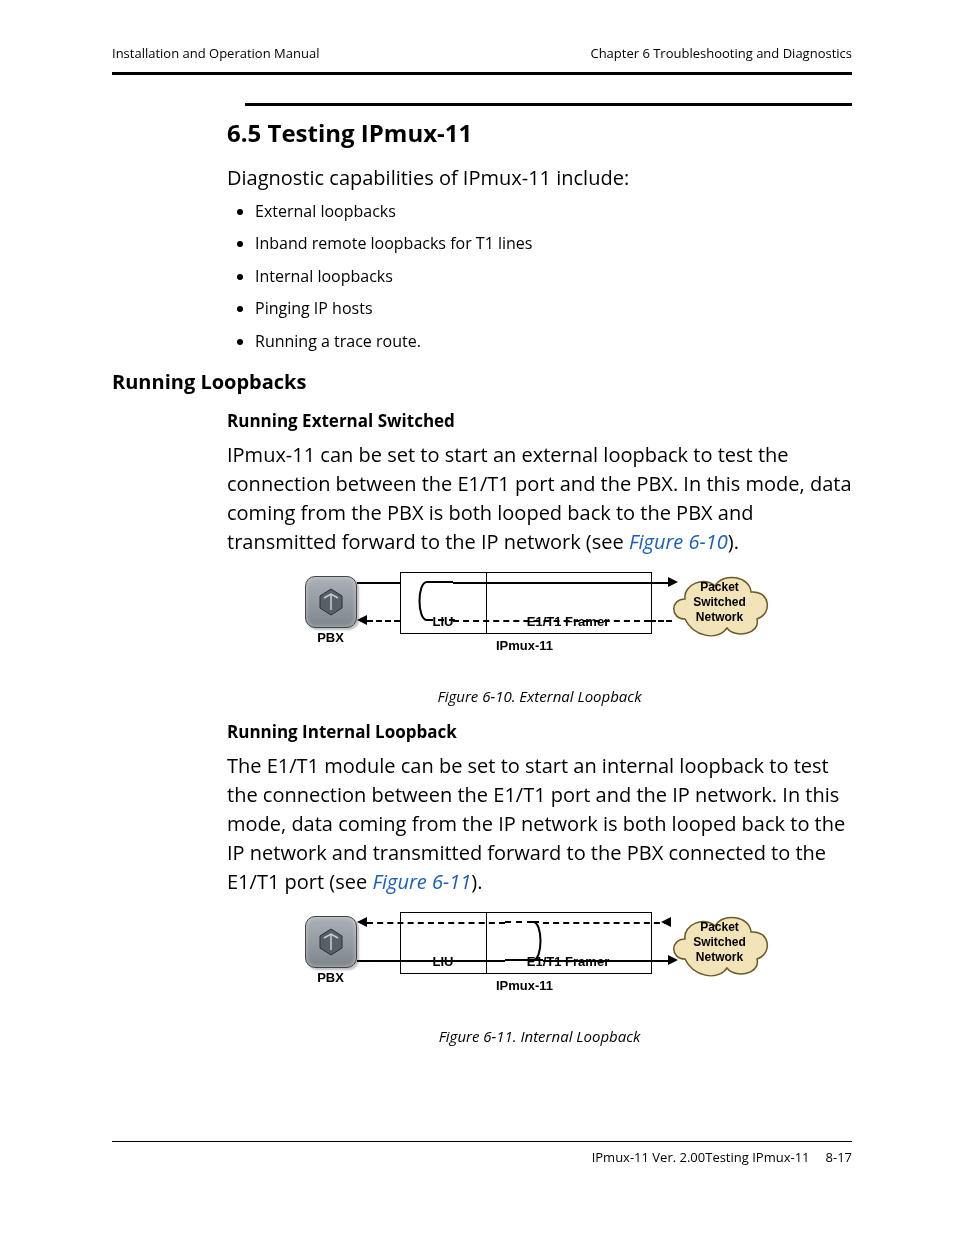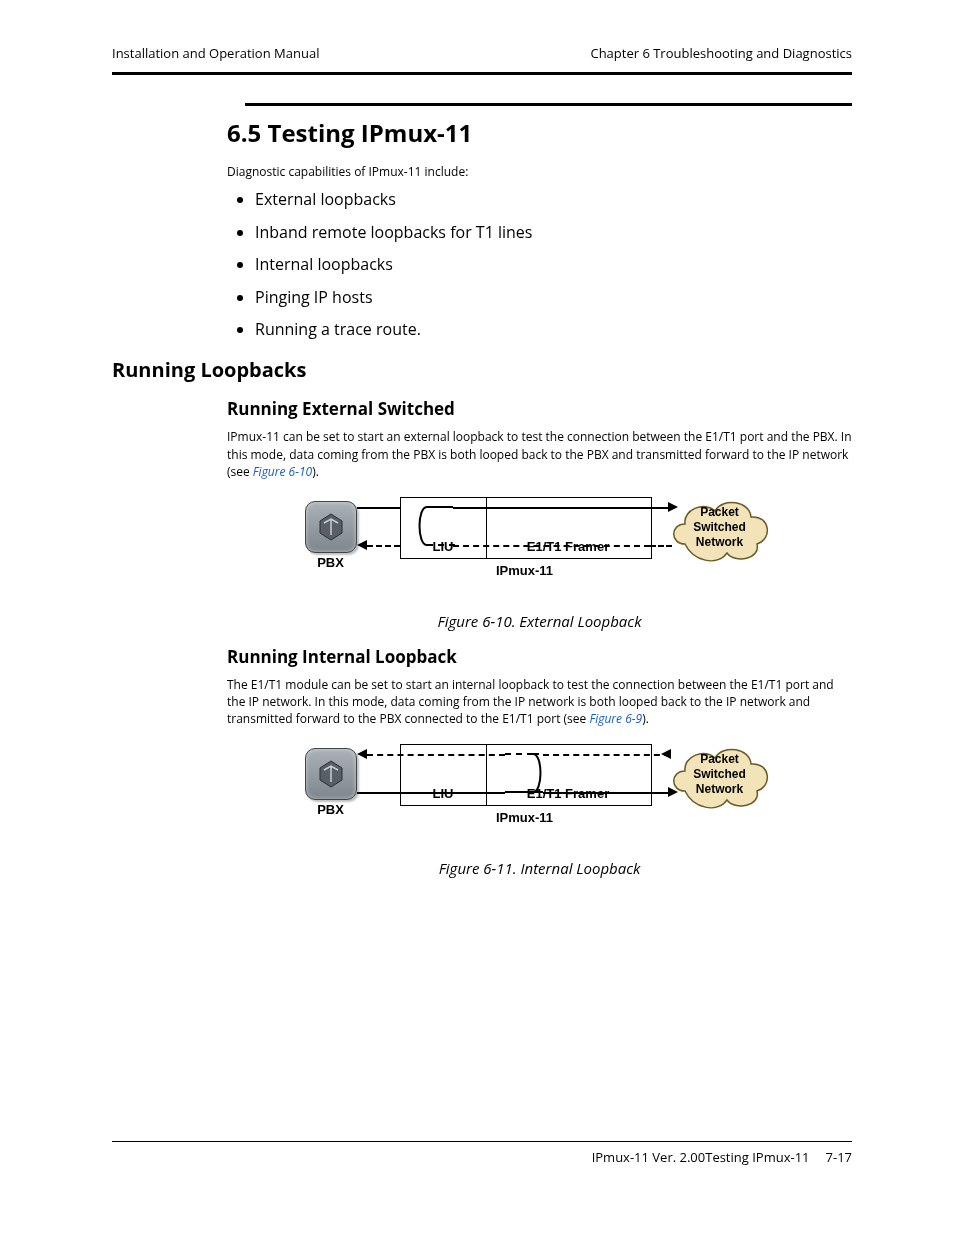--- a/index.html
+++ b/index.html
@@ -31,21 +31,21 @@
     margin-top: 28px;
     margin-bottom: 10px;
     margin-left: 133px;
   }
   h1.sec-title {
     font-size: 24px;
     font-weight: 700;
     margin: 0 0 14px 0;
   }
   .para {
-    font-size: 12px;
+    font-size: 20px;
     line-height: 1.45;
     margin: 0 0 8px 0;
   }
   ul.bullets {
     margin: 6px 0 16px 0;
     padding-left: 28px;
   }
   ul.bullets li {
     font-size: 16px;
     line-height: 1.4;
@@ -230,21 +230,21 @@
           </div>
 
           <div class="seg solid-line" style="left:148px; top:12px; width:197px;"></div>
           <div class="seg dash-line" style="left:148px; top:50px; width:197px;"></div>
         </div>
         <div class="fig-caption">Figure 6-10.  External Loopback</div>
       </div>
 
       <h3 class="sub-heading">Running Internal Loopback</h3>
       <p class="para">
-        <span>The E1/T1 module can be set to start an internal loopback to test the connection between the E1/T1 port and the IP network. In this mode, data coming from the IP network is both looped back to the IP network and transmitted forward to the PBX connected to the E1/T1 port (see </span><span class="figref">Figure 6-9</span><span>).</span>
+        <span>The E1/T1 module can be set to start an internal loopback to test the connection between the E1/T1 port and the IP network. In this mode, data coming from the IP network is both looped back to the IP network and transmitted forward to the PBX connected to the E1/T1 port (see </span><span class="figref">Figure 6-11</span><span>).</span>
       </p>
 
       <div class="fig-wrap">
         <div class="diagram">
           <div class="pbx-box">
             <svg width="30" height="30" viewBox="0 0 30 30">
               <polygon points="15,2 26,9 26,21 15,28 4,21 4,9" fill="#586066" stroke="#2b2f33"></polygon>
               <path d="M8 11 L15 7 L22 11 M15 7 L15 23" stroke="#c8d0d6" stroke-width="1.5" fill="none"></path>
             </svg>
           </div>
@@ -290,18 +290,18 @@
 
     </div>
   </div>
 
   <div>
     <div class="ftr-rule"></div>
     <div class="ftr">
       <span>IPmux-11 Ver. 2.00</span>
       <span class="right">
         <span>Testing IPmux-11</span>
-        <span>7-17</span>
+        <span>8-17</span>
       </span>
     </div>
   </div>
 
 </div>
 
 </body></html>

